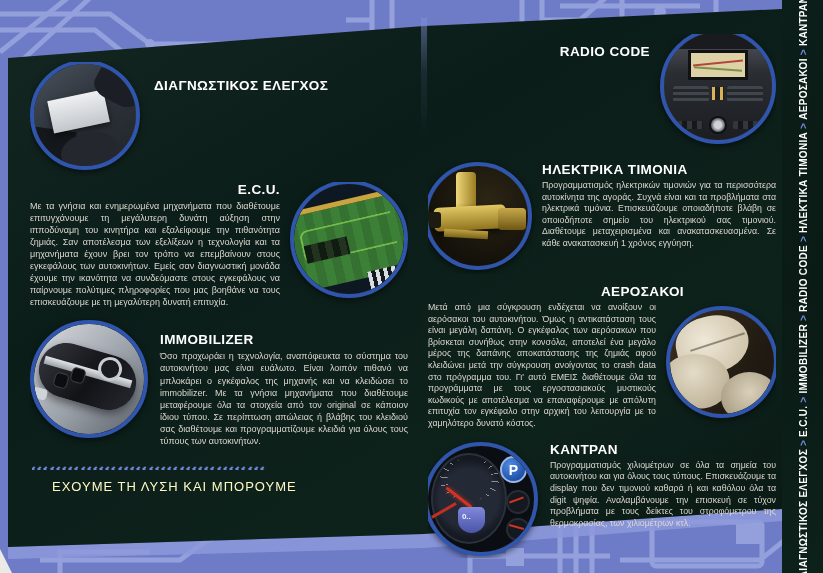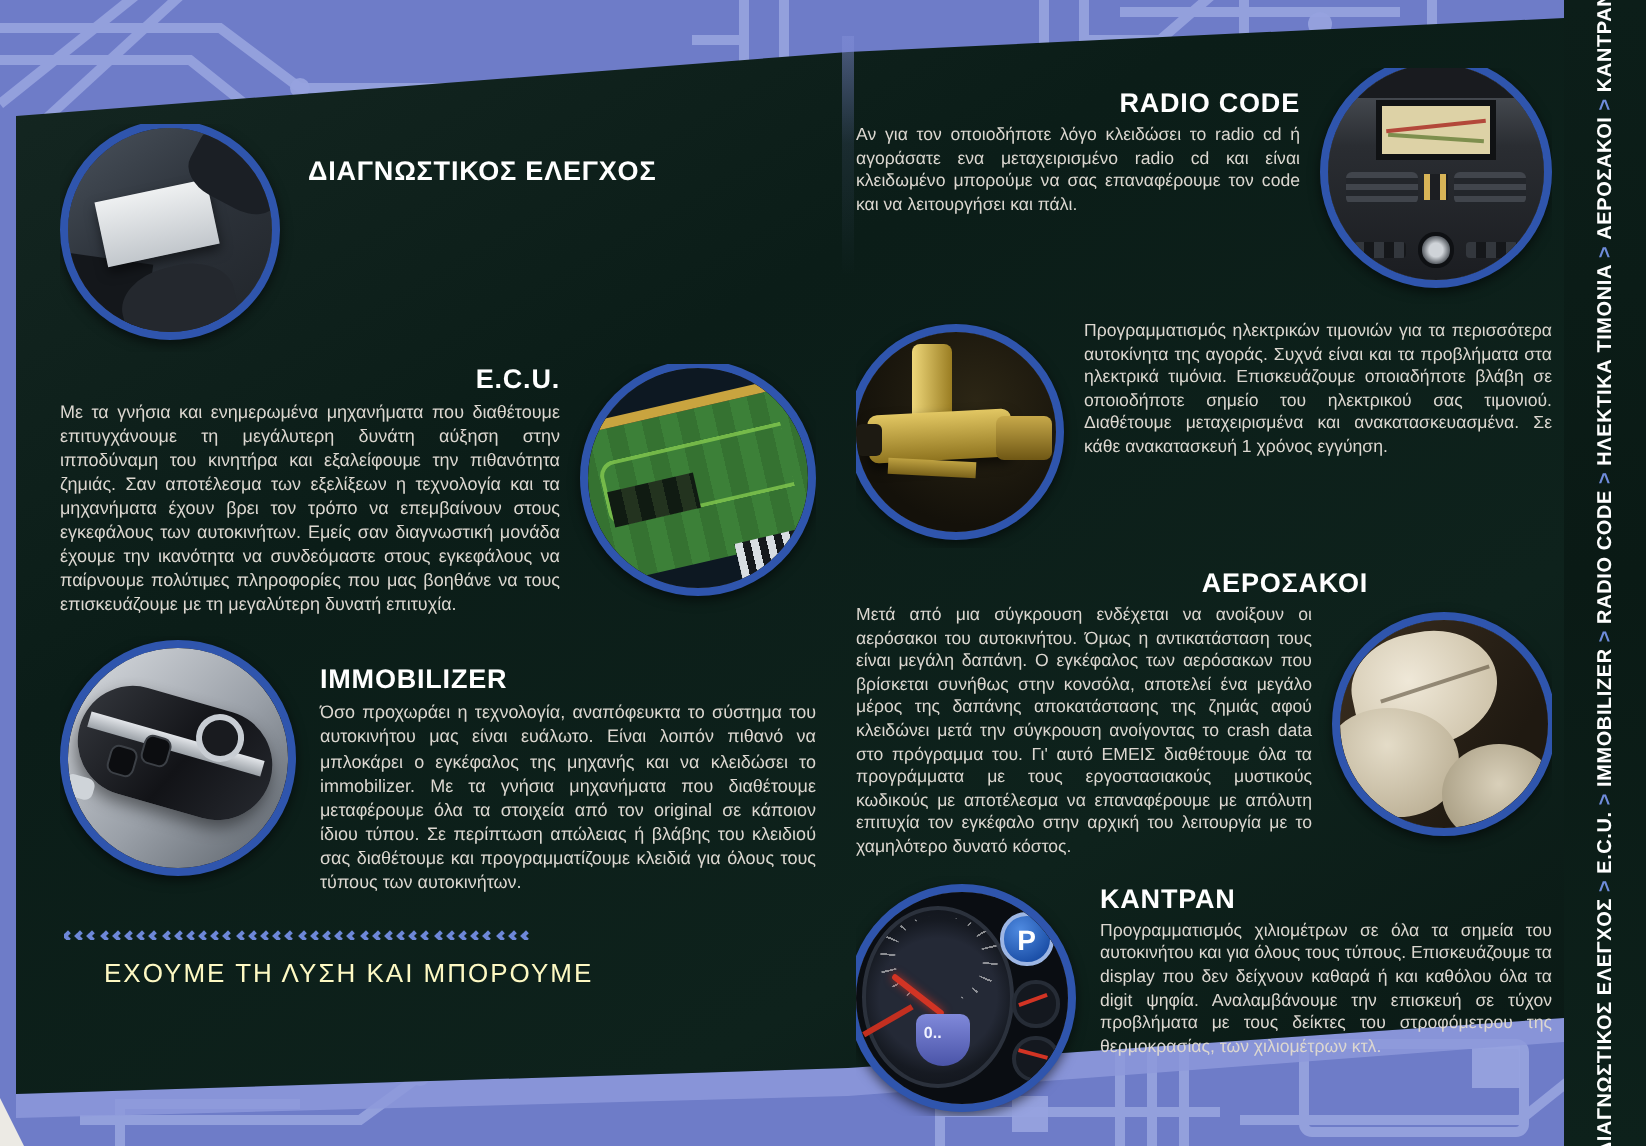--- a/index.html
+++ b/index.html
@@ -226,33 +226,33 @@
           </div>
           <div class="vent-l"></div>
           <div class="vent-r"></div>
           <div class="slots"></div>
           <div class="btnrow"></div>
           <div class="btnrow2"></div>
           <div class="knob"></div>
         </div>
       </div>
       <h2 class="sec-title ta-right" style="padding-top:10px;">RADIO CODE</h2>
-      <p class="sec-body">Αν για τον οποιοδήποτε λόγο κλειδώσει το radio cd ή αγοράσατε ενα μεταχειρισμένο radio cd και είναι κλειδωμένο μπορούμε να σας επαναφέρουμε τον code και να λειτουργήσει και πάλι.</p>
     </div>
 
     <div class="section" style="margin-top:8px;">
       <div class="circle c-steer">
         <div class="photo ph-steer">
           <div class="tower"></div>
           <div class="beam"></div>
           <div class="motor"></div>
           <div class="endcap"></div>
           <div class="pipe"></div>
         </div>
       </div>
+      <h2 class="sec-title" style="padding-top:2px;">ΗΛΕΚΤΡΙΚΑ ΤΙΜΟΝΙΑ</h2>
       <p class="sec-body">Προγραμματισμός ηλεκτρικών τιμονιών για τα περισσότερα αυτοκίνητα της αγοράς. Συχνά είναι και τα προβλήματα στα ηλεκτρικά τιμόνια. Επισκευάζουμε οποιαδήποτε βλάβη σε οποιοδήποτε σημείο του ηλεκτρικού σας τιμονιού. Διαθέτουμε μεταχειρισμένα και ανακατασκευασμένα. Σε κάθε ανακατασκευή 1 χρόνος εγγύηση.</p>
     </div>
 
     <div class="section" style="margin-top:10px;">
       <h2 class="sec-title ta-right" style="padding-right:92px;">ΑΕΡΟΣΑΚΟΙ</h2>
       <div>
         <div class="circle c-air">
           <div class="photo ph-air">
             <div class="bag1"></div>
             <div class="bag2"></div>
@@ -274,21 +274,21 @@
           <div class="lcd"></div>
           <div class="lcdtxt">0..</div>
           <div class="pbadge">P</div>
           <div class="sub1"></div>
           <div class="sub2"></div>
           <div class="n1"></div>
           <div class="n2"></div>
         </div>
       </div>
       <h2 class="sec-title" style="padding-top:4px;">ΚΑΝΤΡΑΝ</h2>
-      <p class="sec-body">Προγραμματισμός χιλιομέτρων σε όλα τα σημεία του αυτοκινήτου και για όλους τους τύπους. Επισκευάζουμε τα display που δεν δείχνουν καθαρά ή και καθόλου όλα τα digit ψηφία. Αναλαμβάνουμε την επισκευή σε τύχον προβλήματα με τους δείκτες του στροφόμετρου της θερμοκρασίας, των χιλιομέτρων κτλ.</p>
+      <p class="sec-body">Προγραμματισμός χιλιομέτρων σε όλα τα σημεία του αυτοκινήτου και για όλους τους τύπους. Επισκευάζουμε τα display που δεν τιμονιού καθαρά ή και καθόλου όλα τα digit ψηφία. Αναλαμβάνουμε την επισκευή σε τύχον προβλήματα με τους δείκτες του στροφόμετρου της θερμοκρασίας, των χιλιομέτρων κτλ.</p>
     </div>
   </div>
 
   <div class="sidebar-strip" style="background:transparent; z-index:6;">
     <div class="sidebar-text">
       <span>ΔΙΑΓΝΩΣΤΙΚΟΣ ΕΛΕΓΧΟΣ</span><span class="sep">&gt;</span><span>E.C.U.</span><span class="sep">&gt;</span><span>IMMOBILIZER</span><span class="sep">&gt;</span><span>RADIO CODE</span><span class="sep">&gt;</span><span>ΗΛΕΚΤΙΚΑ ΤΙΜΟΝΙΑ</span><span class="sep">&gt;</span><span>ΑΕΡΟΣΑΚΟΙ</span><span class="sep">&gt;</span><span>ΚΑΝΤΡΑΝ</span>
     </div>
   </div>
 
 </div>

